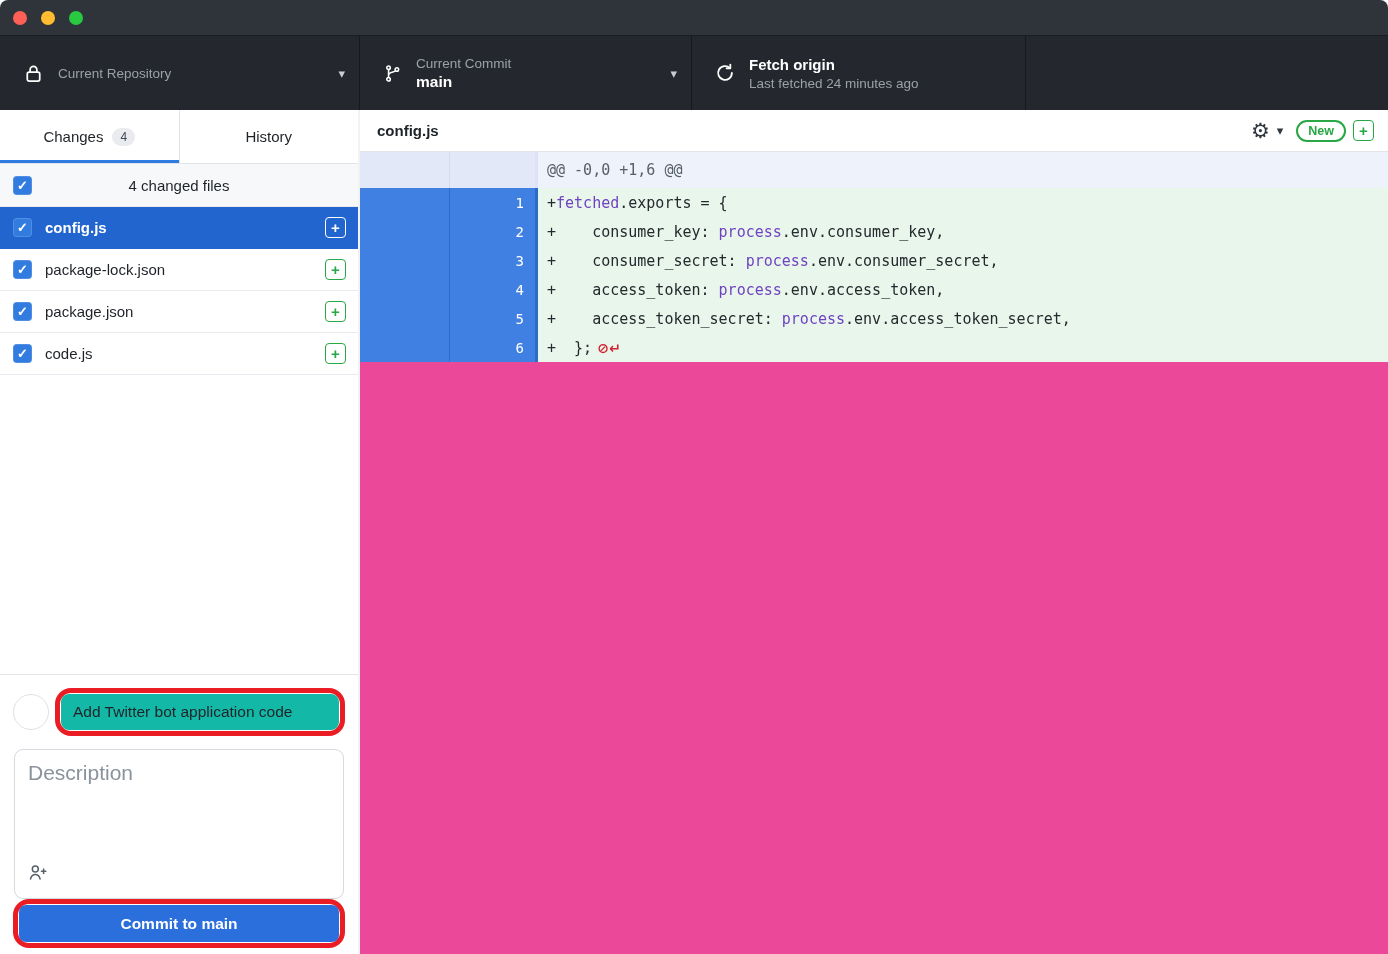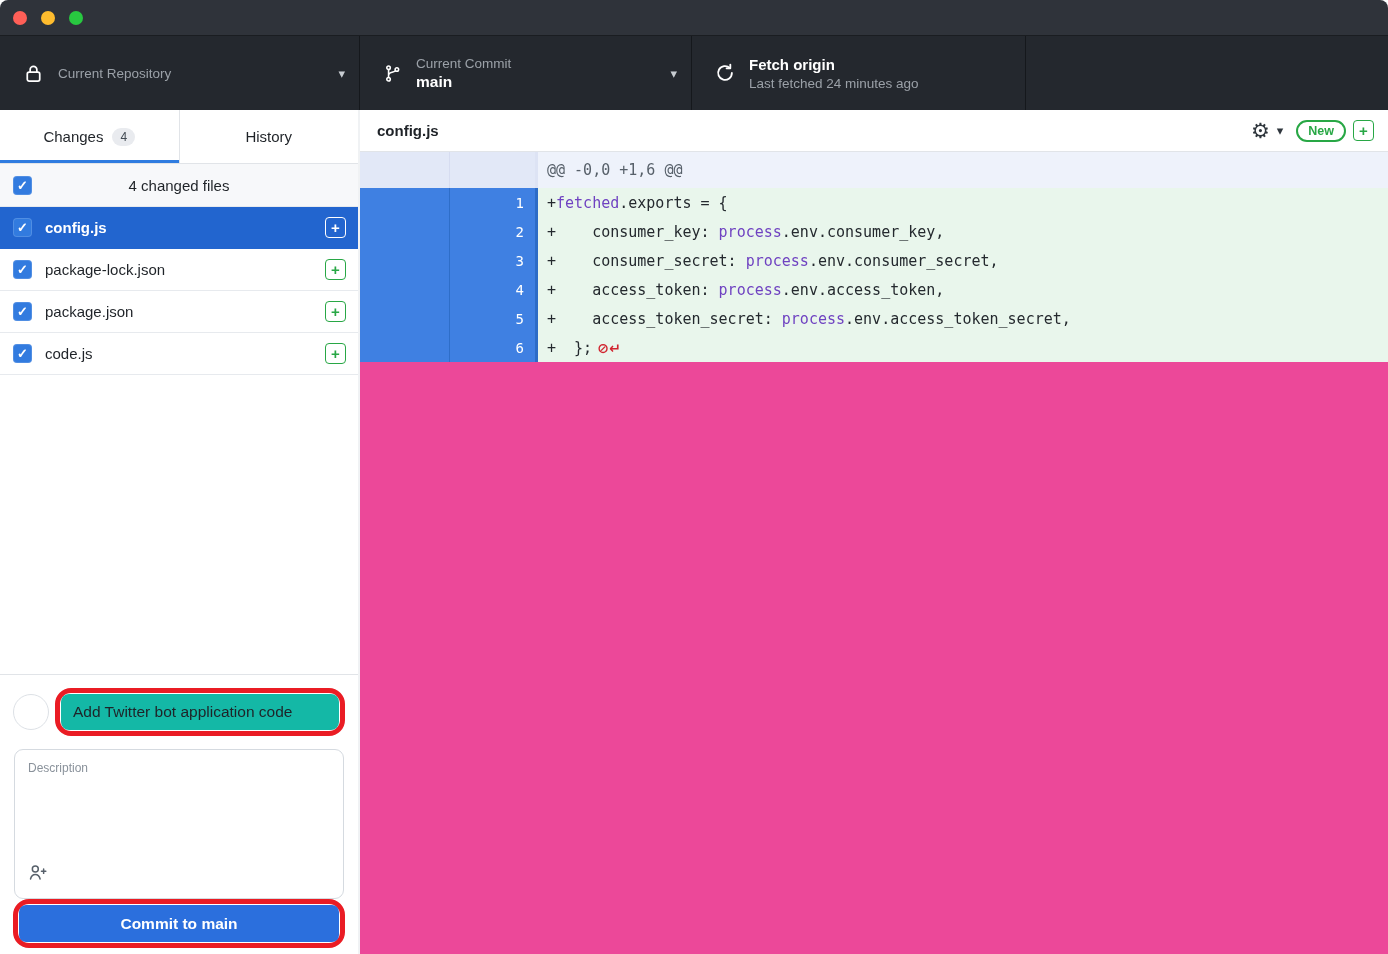--- a/index.html
+++ b/index.html
@@ -69,21 +69,21 @@
   .sidebar-spacer{flex:1;background:#fff;}
 
   
   .commit-area{flex:0 0 auto;border-top:1px solid var(--border-light);background:#fff;padding:13px 13px 6px 13px;}
   .commit-row{display:flex;align-items:center;gap:6px;}
   .avatar{width:36px;height:36px;border-radius:50%;background:#fff;border:1.5px solid #dde1e6;flex:0 0 auto;}
   .annotation{border:5px solid var(--red-annotation);border-radius:16px;}
   .summary-annotation{flex:1;padding:1px;}
   .summary-input{height:36px;display:flex;align-items:center;padding:0 12px;font-size:15.5px;color:var(--text-dark);background:#14b8a6;border-radius:8px;white-space:nowrap;}
   .description-box{margin:13px 1px 0 1px;height:150px;border:1px solid #d5dae0;border-radius:9px;position:relative;background:#fff;cursor:text;}
-  .desc-placeholder{position:absolute;top:11px;left:13px;font-size:12px;color:#8a929b;}
+  .desc-placeholder{position:absolute;top:11px;left:13px;font-size:21px;color:#8a929b;}
   .coauthor-icon{position:absolute;left:12px;bottom:11px;}
   .button-annotation{padding:1px;}
   .commit-button{width:100%;height:37px;border:none;border-radius:7px;background:var(--button-blue);color:#fff;font-family:"Liberation Sans",sans-serif;font-size:15.5px;font-weight:600;cursor:pointer;}
   .commit-button strong{font-weight:800;}
 
   
   .diff-header{height:42px;border-bottom:1px solid var(--border-light);display:flex;align-items:center;padding:0 14px 0 17px;background:#fff;flex:0 0 auto;}
   .diff-title{font-size:15px;font-weight:600;color:var(--text-dark);flex:1;}
   .diff-actions{display:flex;align-items:center;gap:7px;}
   .gear{font-size:21px;color:#2f363d;cursor:pointer;line-height:1;}

